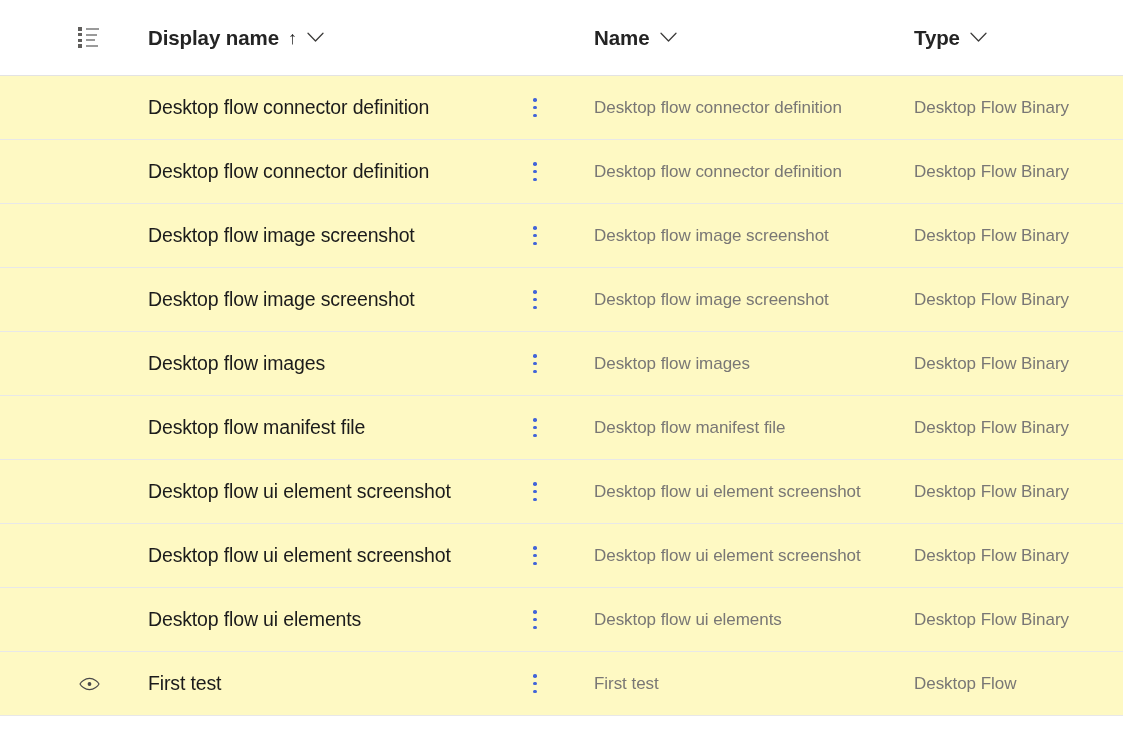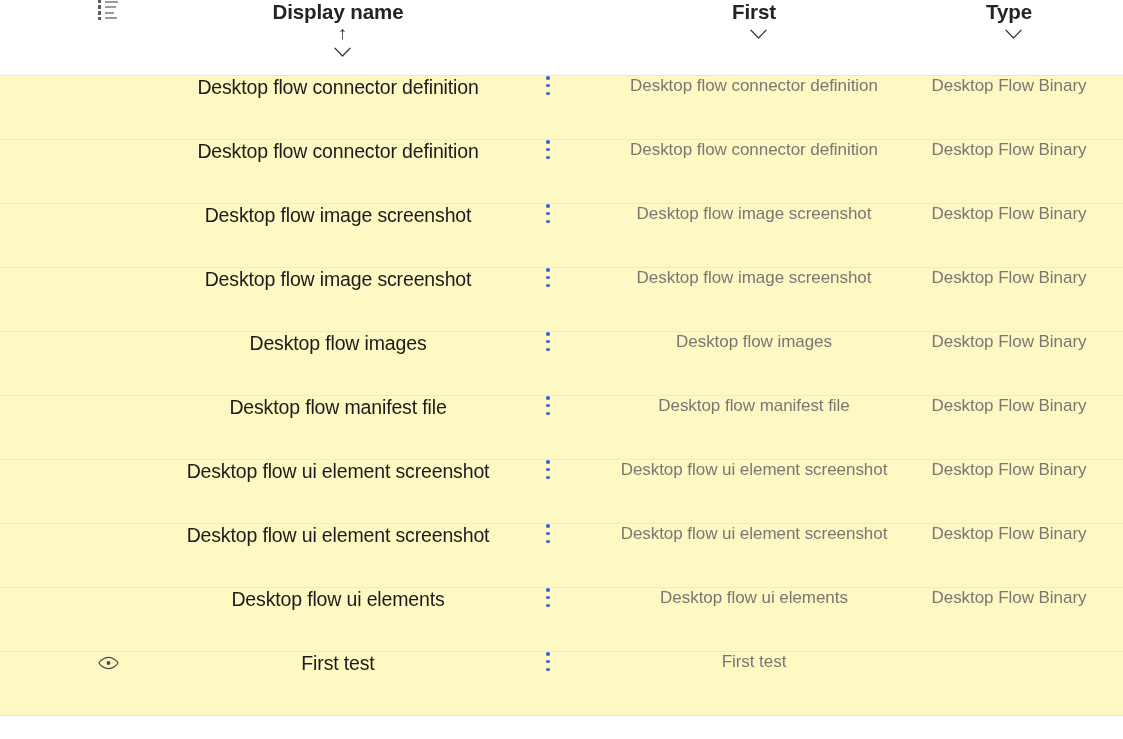--- a/index.html
+++ b/index.html
@@ -30,21 +30,20 @@
     border-bottom: 1px solid #e3e3e3;
     background: #ffffff;
   }
 
   .cell {
     position: absolute;
     top: 0;
     height: 100%;
     display: flex;
     align-items: center;
-    flex-direction: column;
   }
 
   .col-icon   { left: 78px;  width: 60px; }
   .col-name   { left: 148px; width: 380px; }
   .col-dots   { left: 528px; width: 40px; }
   .col-nm2    { left: 594px; width: 320px; }
   .col-type   { left: 914px; width: 190px; }
 
   .hdr-text {
     font-size: 20.5px;
@@ -194,21 +193,21 @@
       <span class="hdr-text">Display name</span>
       <span class="sort-arrow">↑</span>
       <span class="chev">
         <svg width="17" height="11" viewBox="0 0 17 11" fill="none">
           <path d="M1 1.2 L8.5 9 L16 1.2" stroke="#3b3a39" stroke-width="1.25" fill="none" stroke-linecap="round" stroke-linejoin="round"></path>
         </svg>
       </span>
     </div>
 
     <div class="cell col-nm2">
-      <span class="hdr-text">First</span>
+      <span class="hdr-text">Name</span>
       <span class="chev">
         <svg width="17" height="11" viewBox="0 0 17 11" fill="none">
           <path d="M1 1.2 L8.5 9 L16 1.2" stroke="#3b3a39" stroke-width="1.25" fill="none" stroke-linecap="round" stroke-linejoin="round"></path>
         </svg>
       </span>
     </div>
 
     <div class="cell col-type">
       <span class="hdr-text">Type</span>
       <span class="chev">
@@ -435,18 +434,21 @@
     <div class="cell col-dots">
       <span class="dots">
         <span></span>
             <span></span>
             <span></span>
       </span>
     </div>
     <div class="cell col-nm2">
       <span class="sub-text">First test</span>
     </div>
+    <div class="cell col-type">
+      <span class="sub-text">Desktop Flow</span>
+    </div>
   </div>
 </div>
 
   <div class="partial-row"></div>
 
 </div>
 
 </body></html>

